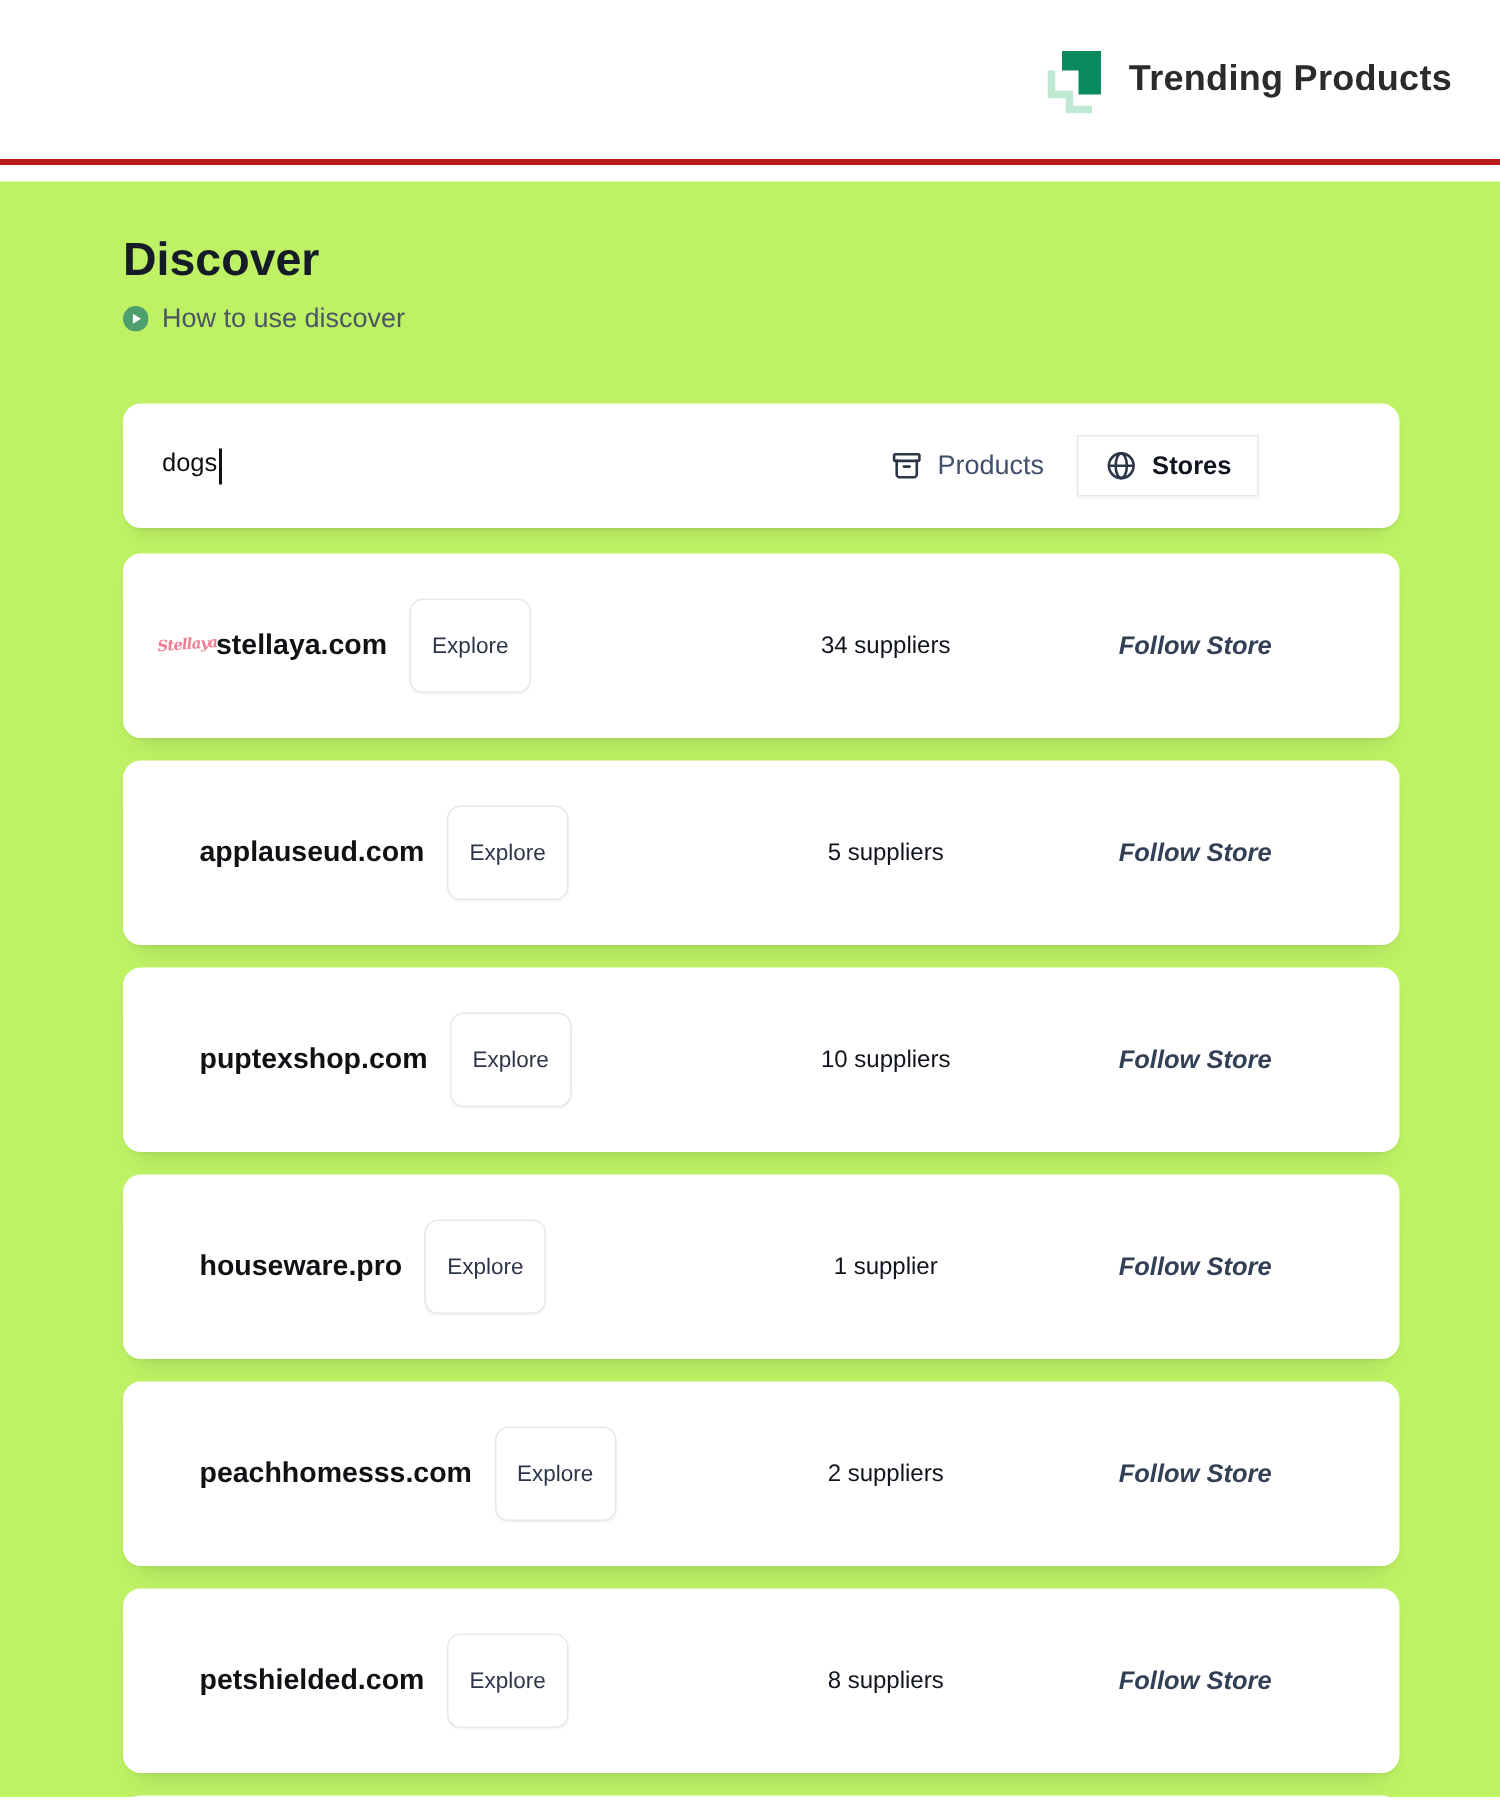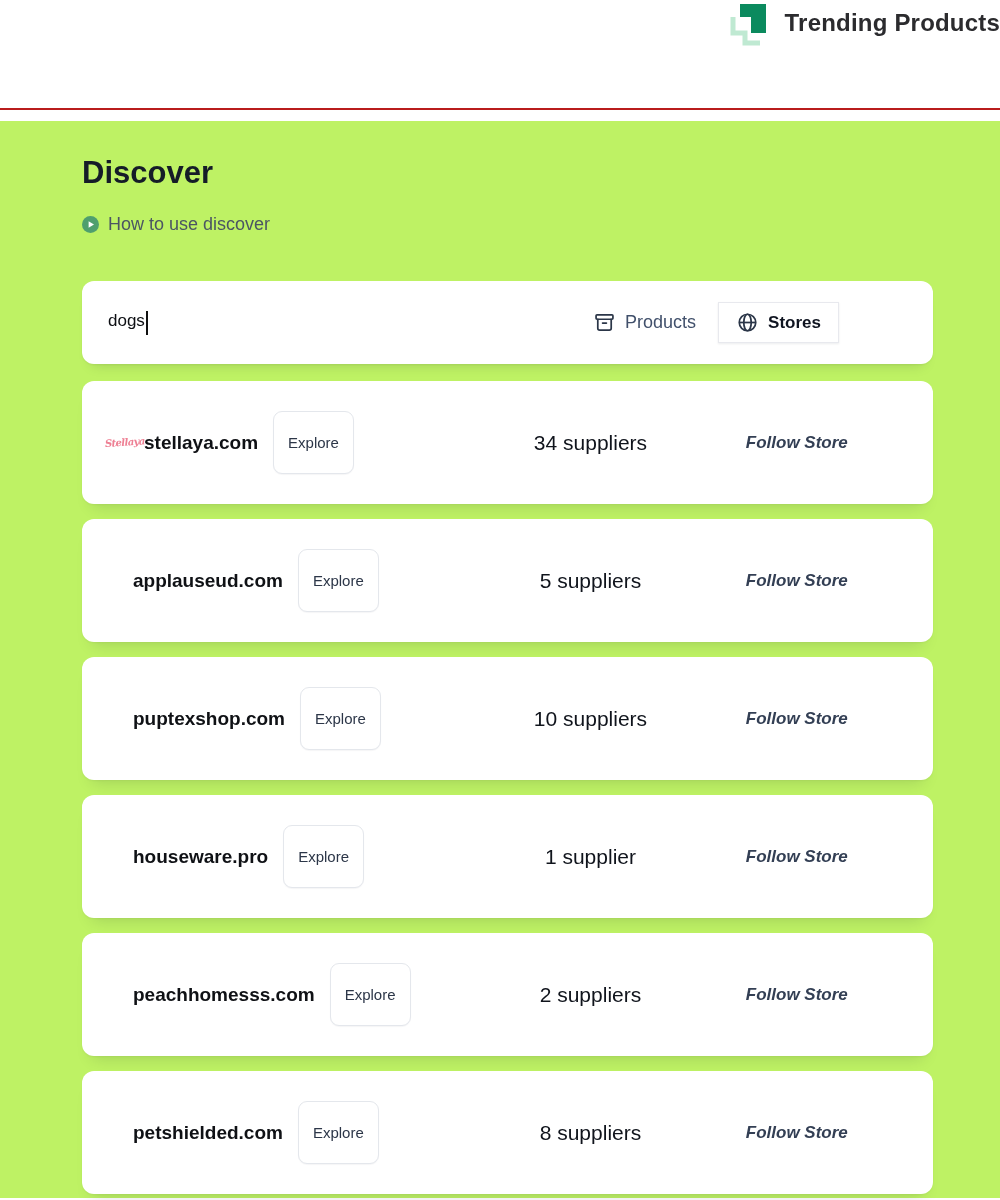--- a/index.html
+++ b/index.html
@@ -7,39 +7,40 @@
   body {
     font-family: "Liberation Sans", "DejaVu Sans", sans-serif;
     background: #ffffff;
     color: #111827;
   }
 
   
   .header {
     height: 110px;
     background: #ffffff;
-    border-bottom: 2px solid #b91c1c;
+    border-bottom: 4px solid #b91c1c;
     display: flex;
-    align-items: flex-start;
+    align-items: center;
     justify-content: flex-end;
+    padding-right: 32px;
   }
   .brand { display: flex; align-items: center; gap: 14px; }
   .brand-title { font-size: 24px; font-weight: 700; color: #2b2b2e; letter-spacing: 0.2px; }
 
   .header-gap { height: 11px; background: #ffffff; }
 
   
   .main {
     background: #bef264;
     height: 1077px;
   }
   .container { width: 851px; margin-left: 82px; padding-top: 35px; }
 
   .page-title { font-size: 31px; line-height: 34px; font-weight: 700; color: #151c28; }
-  .help-row { display: flex; align-items: center; gap: 9px; margin-top: 24px; height: 20px; cursor: pointer; }
+  .help-row { display: flex; align-items: center; gap: 9px; margin-top: 12px; height: 20px; cursor: pointer; }
   .help-label { font-size: 18px; color: #4b5563; }
 
   
   .search-card {
     margin-top: 47px;
     height: 83px;
     background: #ffffff;
     border-radius: 12px;
     box-shadow: 0 1px 2px rgba(16,24,40,.05), 0 10px 14px -10px rgba(16,24,40,.18);
     display: flex;
@@ -84,21 +85,21 @@
     transform: rotate(-4deg); line-height: 10px;
   }
   .store-domain { font-size: 19px; font-weight: 700; color: #0f1115; cursor: pointer; }
   .explore-btn {
     margin-left: 15px;
     font-family: inherit; font-size: 15px; color: #2c3648;
     background: #ffffff; border: 1px solid #e4e7ec; border-radius: 9px;
     padding: 22px 14px; cursor: pointer;
     box-shadow: 0 1px 1px rgba(16,24,40,.04);
   }
-  .store-suppliers { text-align: center; font-size: 21px; color: #10141c; }
+  .store-suppliers { text-align: center; font-size: 16px; color: #10141c; }
   .store-follow { text-align: center; }
   .follow-link { font-size: 17px; font-weight: 700; color: #333f54; cursor: pointer; font-style: italic; }
 
   .partial-card {
     height: 40px; background: #ffffff; border-radius: 12px 12px 0 0;
     box-shadow: 0 1px 2px rgba(16,24,40,.04);
   }
 
   svg { display: block; }
 </style>

